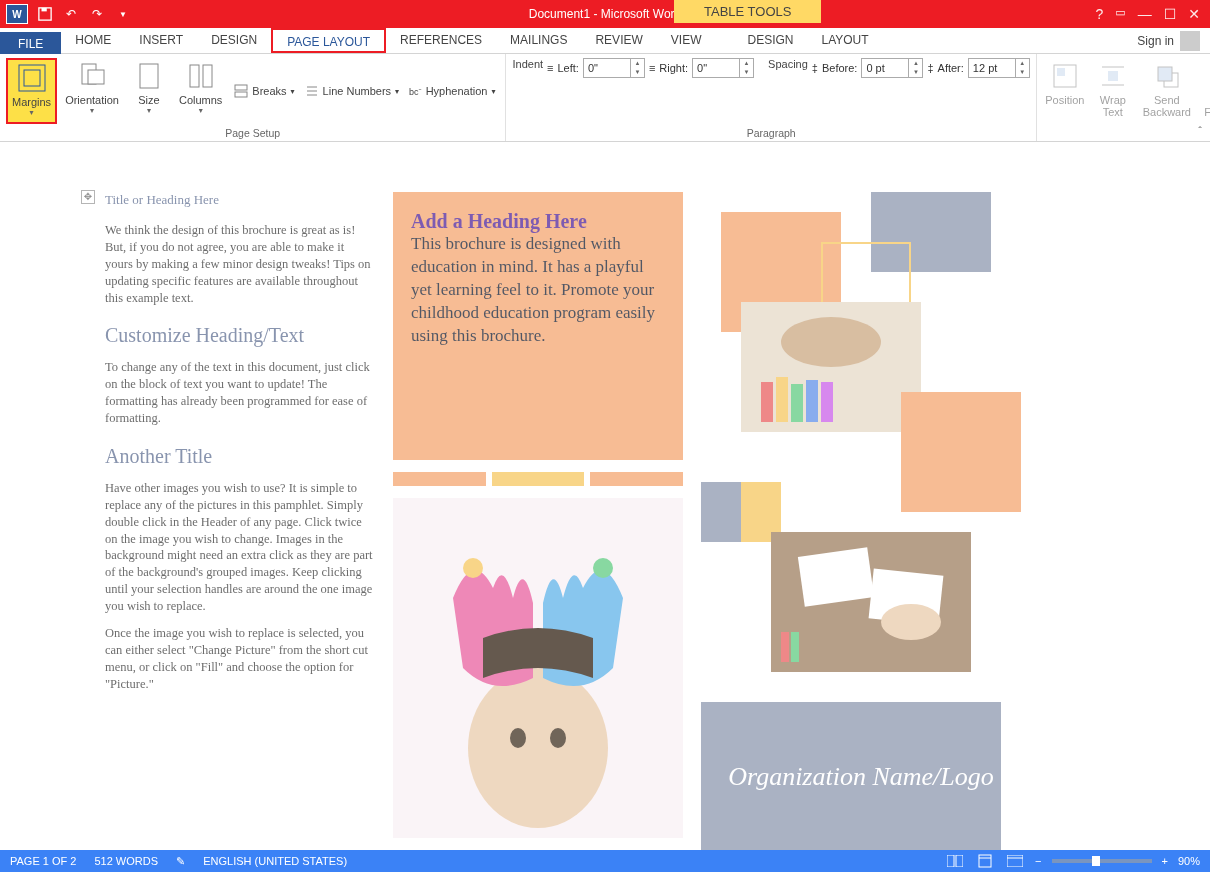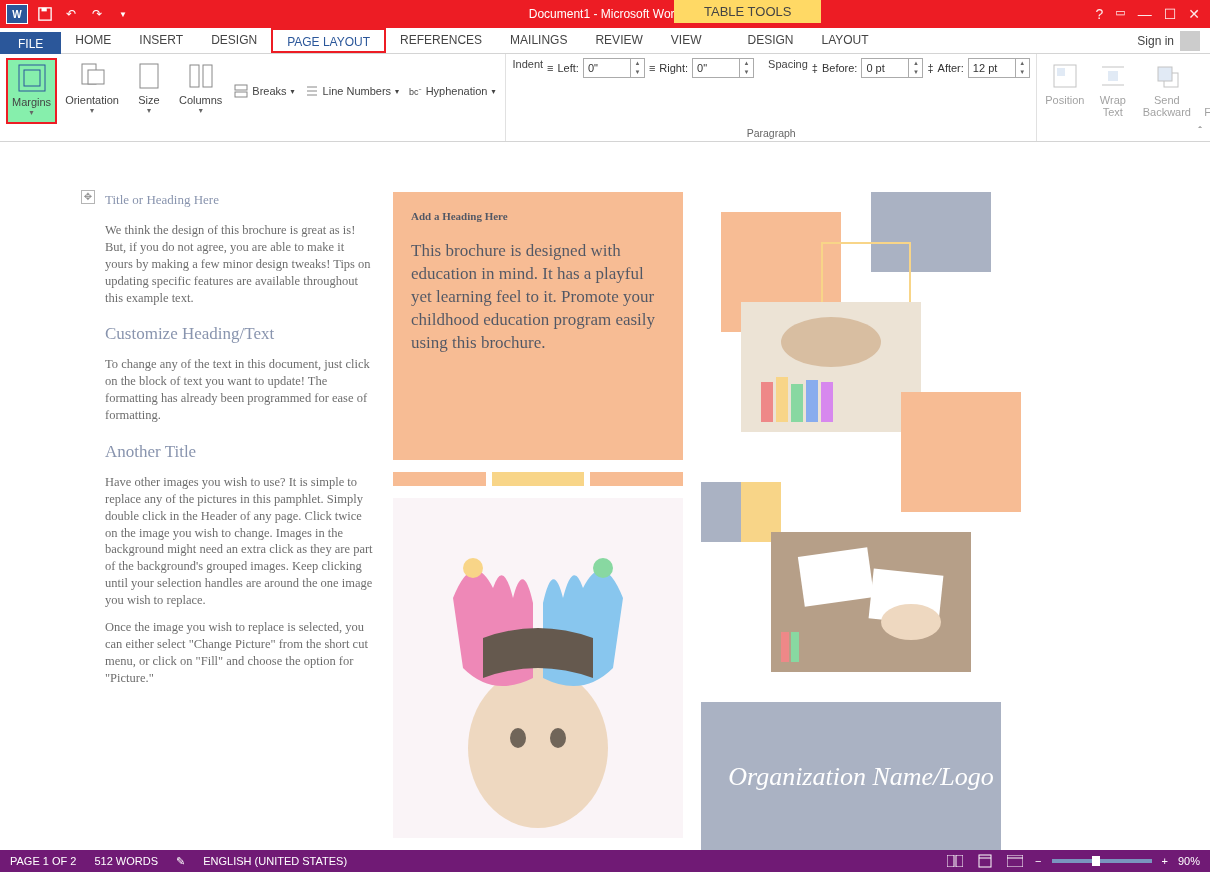--- a/index.html
+++ b/index.html
@@ -19,54 +19,54 @@
 .tab.active { border: 2px solid #ed1c24; color: #2b579a; }
 .tab.tool { color: #444; }
 .signin { position: absolute; right: 10px; display: flex; align-items: center; gap: 6px; color: #444; }
 .signin-avatar { width: 20px; height: 20px; background: #ccc; }
 
 .ribbon { height: 88px; background: #fff; border-bottom: 1px solid #d4d4d4; display: flex; position: relative; }
 .group { border-right: 1px solid #e1e1e1; padding: 4px 6px 2px 6px; display: flex; flex-direction: column; justify-content: space-between; }
 .group-label { font-size: 10.5px; color: #666; text-align: center; padding-top: 2px; }
 .group-body { display: flex; gap: 4px; }
 .bigbtn { display: flex; flex-direction: column; align-items: center; justify-content: flex-start; padding: 2px 4px; min-width: 44px; height: 66px; cursor: pointer; }
-.bigbtn.highlighted { border: 2px solid #ed1c24; background: #86efac; }
+.bigbtn.highlighted { border: 2px solid #ed1c24; background: #fde047; }
 .bigbtn-icon { width: 32px; height: 32px; display: flex; align-items: center; justify-content: center; color: #2b579a; }
 .bigbtn-label { font-size: 11px; color: #444; text-align: center; line-height: 12px; margin-top: 2px; }
 .smallcol { display: flex; flex-direction: row; gap: 2px; }
 .smallbtn { display: flex; align-items: center; gap: 4px; font-size: 11px; color: #444; padding: 1px 4px; cursor: pointer; white-space: nowrap; }
 .smallbtn svg { width: 14px; height: 14px; }
 .fieldrow { display: flex; align-items: center; gap: 4px; font-size: 11px; }
 .spinner { width: 62px; height: 20px; border: 1px solid #ababab; background: #fff; display: flex; align-items: center; padding: 0 4px; position: relative; }
 .spinner-arrows { position: absolute; right: 0; top: 0; width: 14px; height: 100%; display: flex; flex-direction: column; border-left: 1px solid #ababab; }
 .spinner-arrows div { flex: 1; font-size: 6px; text-align: center; line-height: 9px; color: #666; }
 .ribbon-collapse { position: absolute; right: 8px; bottom: 4px; font-size: 11px; color: #666; }
 
 .workspace { position: absolute; top: 142px; bottom: 22px; left: 0; right: 0; background: #fff; display: flex; justify-content: center; overflow: hidden; }
 .overlay { position: absolute; inset: 0; background: rgba(255,255,255,0.28); pointer-events: none; z-index: 5; }
 .page { width: 1060px; background: #fff; margin-top: 20px; position: relative; padding: 30px; }
 .table-handle { position: absolute; left: 6px; top: 28px; width: 14px; height: 14px; border: 1px solid #999; background: #fff; font-size: 10px; text-align: center; line-height: 12px; color: #666; }
 .doc-cols { display: flex; gap: 18px; }
 .col-left { width: 270px; }
 .col-mid { width: 290px; }
 .col-right { flex: 1; position: relative; }
 .h1 { font-family: Georgia, serif; font-size: 13px; color: #5b6b8f; margin-bottom: 14px; }
-.h2 { font-family: Georgia, serif; font-size: 17px; color: #5b6b8f; margin: 18px 0 12px 0; }
+.h2 { font-family: Georgia, serif; font-size: 20px; color: #5b6b8f; margin: 18px 0 12px 0; }
 .para { font-family: Georgia, serif; font-size: 12.5px; color: #333; line-height: 1.35; margin-bottom: 10px; }
 .orange-box { background: #f4a36b; padding: 18px; margin-bottom: 12px; height: 268px; }
-.orange-box .oh { font-family: Georgia, serif; font-size: 11px; color: #0f172a; font-weight: bold; margin-bottom: 18px; }
+.orange-box .oh { font-family: Georgia, serif; font-size: 20px; color: #4c1d95; font-weight: bold; margin-bottom: 0; }
 .orange-box .op { font-family: Georgia, serif; font-size: 17px; color: #0f172a; line-height: 1.35; }
 .color-strip { display: flex; gap: 6px; height: 14px; margin-bottom: 12px; }
 .color-strip div { flex: 1; }
 .photo1 { width: 290px; height: 340px; background: linear-gradient(135deg,#f7d9e3,#f4a9c0); position: relative; overflow: hidden; }
 .deco { position: absolute; }
 .orgbox { position: absolute; left: 0; bottom: -20px; width: 300px; height: 150px; background: #8a95ac; display: flex; align-items: center; justify-content: center; }
 .orgbox span { font-family: Georgia, serif; font-size: 26px; color: #fff; text-align: center; line-height: 1.2; font-style: italic; }
 .photo-small { position: absolute; width: 180px; height: 130px; }
-.statusbar { position: absolute; bottom: 0; left: 0; right: 0; height: 22px; background: #701a75; color: #fff; display: flex; align-items: center; font-size: 11px; padding: 0 10px; }
+.statusbar { position: absolute; bottom: 0; left: 0; right: 0; height: 22px; background: #3b82f6; color: #fff; display: flex; align-items: center; font-size: 11px; padding: 0 10px; }
 .statusbar .left { display: flex; gap: 18px; }
 .statusbar .right { margin-left: auto; display: flex; align-items: center; gap: 10px; }
 .view-btn { width: 20px; height: 16px; display: flex; align-items: center; justify-content: center; }
 .zoom-slider { width: 100px; height: 4px; background: #7a95bf; position: relative; }
 .zoom-thumb { position: absolute; left: 40%; top: -3px; width: 8px; height: 10px; background: #fff; }
 </style>
 </head>
 <body>
 
 <div class="titlebar">
@@ -173,20 +173,21 @@
             <span>Line Numbers</span>
             <span style="font-size:8px;">▾</span>
           </div>
         <div class="smallbtn">
             <span style="font-size:9px;">bc⁻</span>
             <span>Hyphenation</span>
             <span style="font-size:8px;">▾</span>
           </div>
       </div>
     </div>
+    <div class="group-label">Page Setup</div>
   </div>
 
   <div class="group">
     <div class="group-body">
       <div class="smallcol" style="gap:4px;">
         <div style="font-size:11px;color:#444;">Indent</div>
         <div class="fieldrow">
             <span>≡</span>
             <span>Left:</span>
             <div class="spinner">

